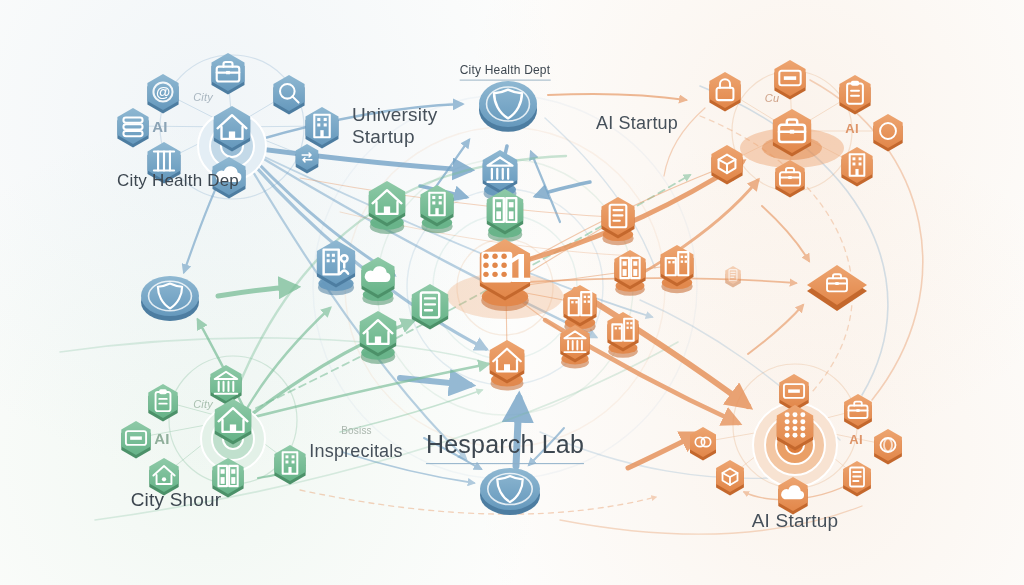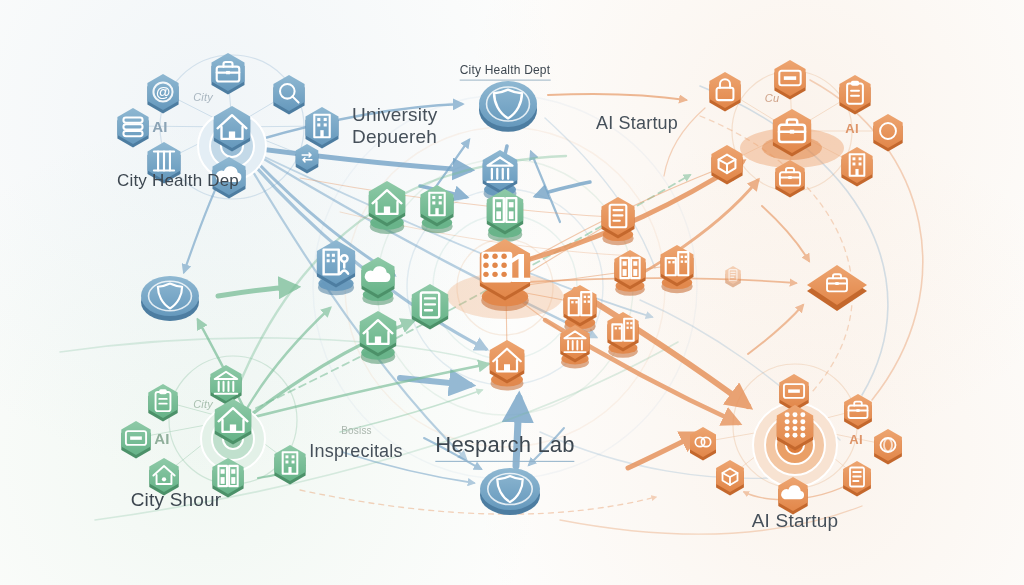--- a/index.html
+++ b/index.html
@@ -738,27 +738,27 @@
             <rect x="-1.6" y="-0.9" width="3.2" height="2.8" fill="#FFF" stroke="none"></rect>
           </g>
         </g>
       </g>
     </svg>
   <div id="labels">
       <div class="lbl" style="left: 178px; top: 181px; font-size: 17px; color: rgb(61, 71, 80); transform: translate(-50%, -50%);">City Health Dep</div>
       <div class="lbl" style="left: 160px; top: 127px; font-size: 15px; color: rgb(139, 163, 181); font-weight: 700; transform: translate(-50%, -50%);">AI</div>
       <div class="lbl" style="left: 203px; top: 97px; font-size: 11px; color: rgb(169, 182, 192); font-style: italic; transform: translate(-50%, -50%);">City</div>
       <div class="lbl" style="left: 352px; top: 126px; font-size: 19px; color: rgb(70, 80, 90); transform: translate(0px, -50%);">University
-Depuereh</div>
+Startup</div>
       <div class="lbl" style="left: 505px; top: 72px; font-size: 12px; color: rgb(61, 71, 80); transform: translate(-50%, -50%); border-bottom: 1.5px solid rgb(156, 181, 198); padding-bottom: 2px;">City Health Dept</div>
       <div class="lbl" style="left: 637px; top: 123px; font-size: 18px; color: rgb(70, 80, 90); transform: translate(-50%, -50%);">AI Startup</div>
       <div class="lbl" style="left: 764px; top: 98px; font-size: 11px; color: rgb(207, 162, 136); font-style: italic; transform: translate(-50%, -50%); margin-left: 8px;">Cu</div>
       <div class="lbl" style="left: 852px; top: 129px; font-size: 13px; color: rgb(221, 148, 104); font-weight: 700; transform: translate(-50%, -50%);">AI</div>
       <div class="lbl" style="left: 356px; top: 451px; font-size: 18px; color: rgb(70, 80, 90); transform: translate(-50%, -50%);">Insprecitals</div>
       <div class="lbl" style="left: 346px; top: 431px; font-size: 10px; color: rgb(170, 182, 173); transform: translate(-50%, -50%); padding-left: 21px;">Bosiss</div>
-      <div class="lbl" style="left: 505px; top: 447px; font-size: 22px; color: rgb(61, 71, 80); transform: translate(-50%, -50%); border-bottom: 1.5px solid rgb(143, 176, 201); padding-bottom: 4px;">Hesparch Lab</div>
+      <div class="lbl" style="left: 505px; top: 447px; font-size: 25px; color: rgb(61, 71, 80); transform: translate(-50%, -50%); border-bottom: 1.5px solid rgb(143, 176, 201); padding-bottom: 4px;">Hesparch Lab</div>
       <div class="lbl" style="left: 176px; top: 500px; font-size: 19px; color: rgb(61, 71, 80); transform: translate(-50%, -50%);">City Shour</div>
       <div class="lbl" style="left: 162px; top: 439px; font-size: 15px; color: rgb(143, 174, 154); font-weight: 700; transform: translate(-50%, -50%);">AI</div>
       <div class="lbl" style="left: 203px; top: 404px; font-size: 11px; color: rgb(169, 192, 176); font-style: italic; transform: translate(-50%, -50%);">City</div>
       <div class="lbl" style="left: 795px; top: 521px; font-size: 19px; color: rgb(70, 80, 90); transform: translate(-50%, -50%);">AI Startup</div>
       <div class="lbl" style="left: 856px; top: 440px; font-size: 13px; color: rgb(221, 148, 104); font-weight: 700; transform: translate(-50%, -50%);">AI</div>
     </div>
 </div>
 
 </body></html>

